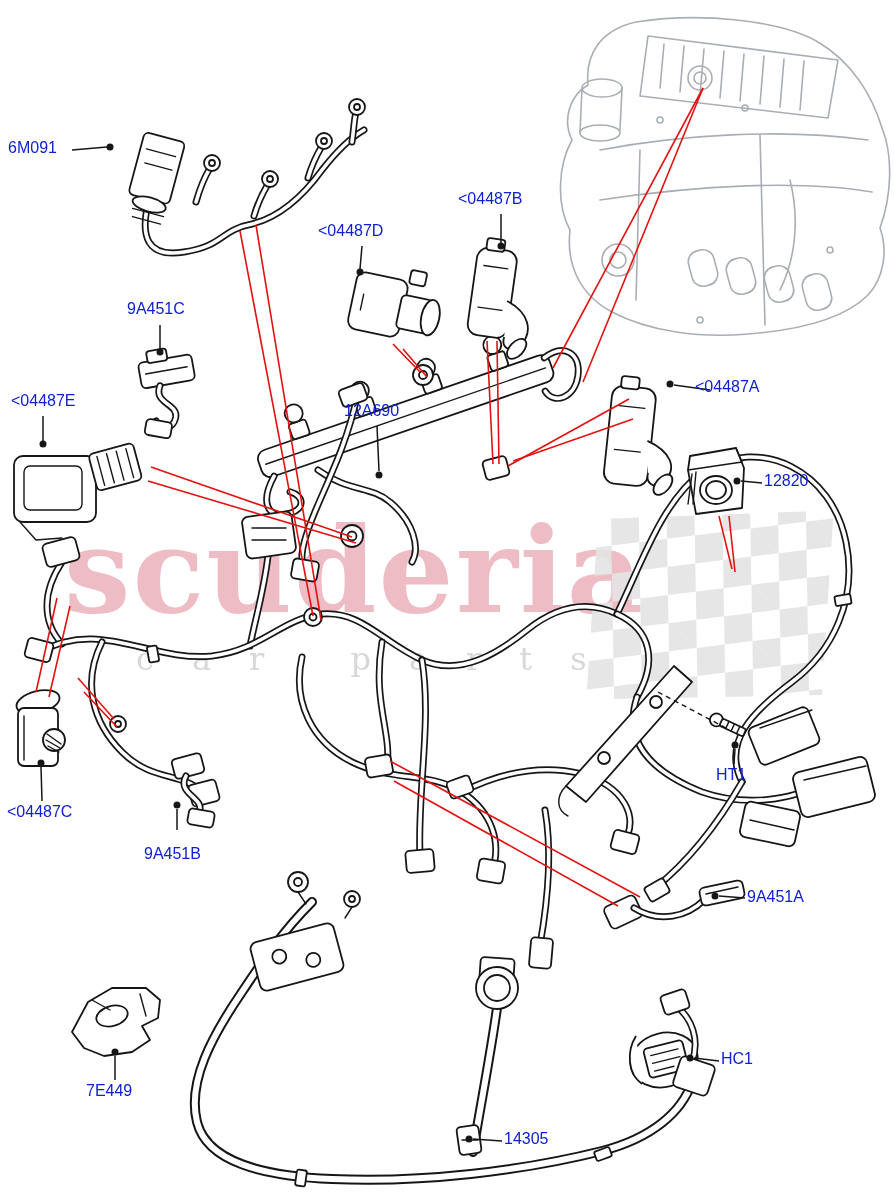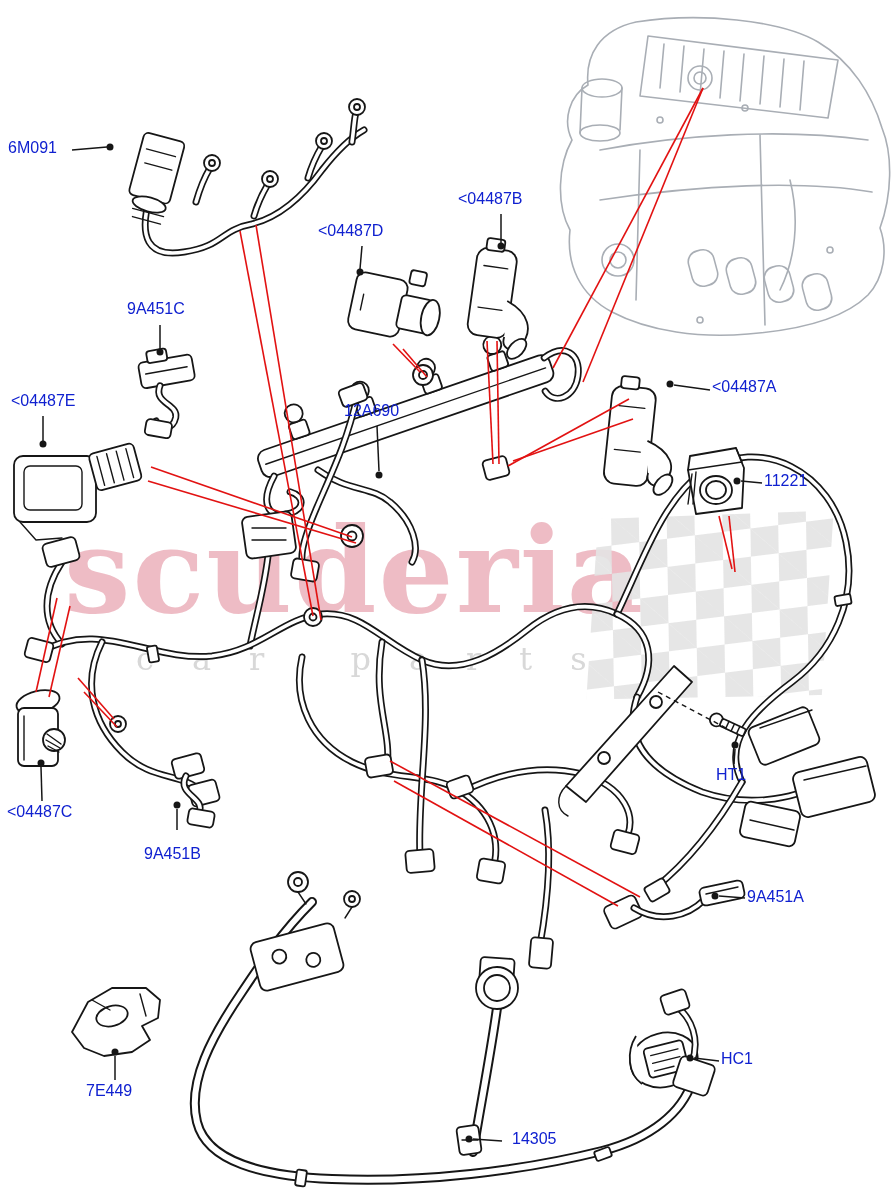--- a/index.html
+++ b/index.html
@@ -393,24 +393,24 @@
         <circle cx="469" cy="1139" r="3.5" class="dot"></circle>
       </g>
   </svg>
 
   <div id="labels">
       <span class="lbl" style="left: 8px; top: 139px;">6M091</span>
       <span class="lbl" style="left: 127px; top: 300px;">9A451C</span>
       <span class="lbl" style="left: 11px; top: 392px;">&lt;04487E</span>
       <span class="lbl" style="left: 318px; top: 222px;">&lt;04487D</span>
       <span class="lbl" style="left: 458px; top: 190px;">&lt;04487B</span>
-      <span class="lbl" style="left: 712px; top: 378px;">&lt;04487A</span>
+      <span class="lbl" style="left: 695px; top: 378px;">&lt;04487A</span>
       <span class="lbl" style="left: 344px; top: 402px;">12A690</span>
-      <span class="lbl" style="left: 764px; top: 472px;">11221</span>
+      <span class="lbl" style="left: 764px; top: 472px;">12820</span>
       <span class="lbl" style="left: 716px; top: 766px;">HT1</span>
       <span class="lbl" style="left: 7px; top: 803px;">&lt;04487C</span>
       <span class="lbl" style="left: 144px; top: 832px; margin-top: 13px;">9A451B</span>
       <span class="lbl" style="left: 747px; top: 888px;">9A451A</span>
       <span class="lbl" style="left: 86px; top: 1082px;">7E449</span>
       <span class="lbl" style="left: 721px; top: 1050px;">HC1</span>
-      <span class="lbl" style="left: 504px; top: 1130px; margin-left: 8px;">14305</span>
+      <span class="lbl" style="left: 504px; top: 1130px;">14305</span>
     </div>
 </div>
 
 </body></html>

